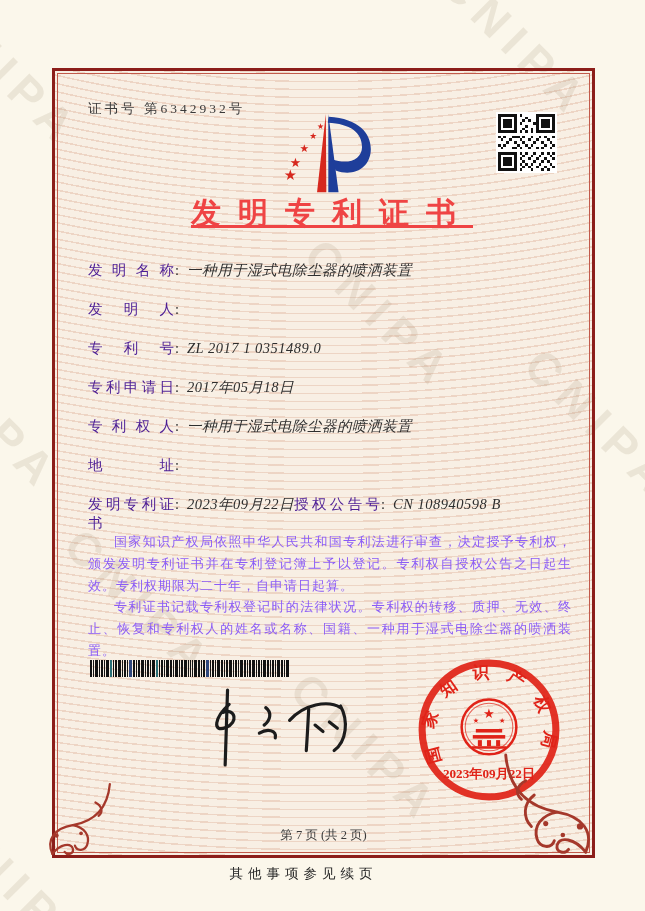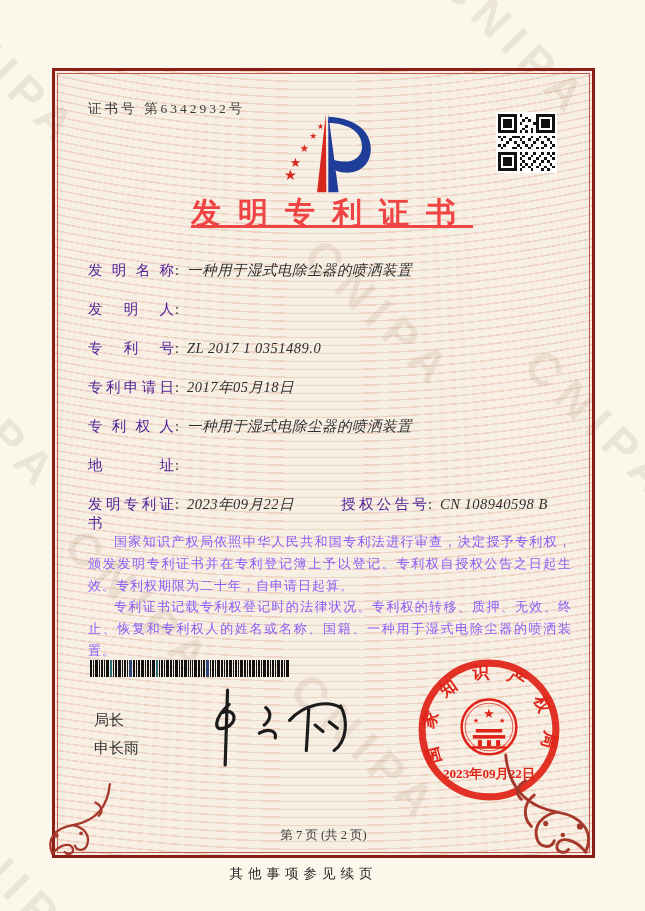--- a/index.html
+++ b/index.html
@@ -45,21 +45,21 @@
     position:absolute; left:52px; top:193px; width:543px; text-align:center;
     font-size:30px; font-weight:700; color:#ef4444;
     letter-spacing:17px; text-indent:17px;text-decoration:underline;
   }
 
   .fields { position:absolute; left:88px; top:261px; width:485px; }
   .field-row { display:flex; align-items:baseline; height:39px; font-size:14.5px; color:#2e2e2e; }
   .field-label { display:inline-block; width:86px; text-align:justify; text-align-last:justify; color:#4c1d95; flex:none; }
   .field-colon { margin:0 8px 0 1px; }
   .field-value { letter-spacing:0.5px;font-style:italic; }
-  .col2 { display:flex; align-items:baseline; margin-left:47px; }
+  .col2 { display:flex; align-items:baseline; }
 
   .body-text { position:absolute; left:88px; top:531px; width:484px; font-size:13px; line-height:1.68; color:#8b5cf6; text-align:justify; }
   .body-text p { text-indent:2em; letter-spacing:1px; }
 
   .barcode { position:absolute; left:90px; top:660px; width:199px; height:17px; }
   .director { position:absolute; left:94px; top:706px; font-size:15px; color:#2f2f2f; line-height:28px; }
   .autograph { position:absolute; left:183px; top:680px; }
   .seal { position:absolute; left:413px; top:654px; }
 
   .page-info { position:absolute; left:52px; top:827px; width:543px; text-align:center; font-size:12.5px; color:#3a3a3a; }
@@ -167,24 +167,20 @@
     </div>
 
     <div class="barcode">
       <svg width="199" height="17" viewBox="0 0 200 17" shape-rendering="crispEdges">
         <path fill="#111" d="M0 0h2v17H0zM3 0h1v17H3zM5 0h3v17H5zM9 0h1v17H9zM11 0h2v17h-2zM14 0h1v17h-1zM16 0h3v17h-3zM23 0h1v17h-1zM25 0h2v17h-2zM28 0h3v17h-3zM32 0h1v17h-1zM34 0h2v17h-2zM37 0h1v17h-1zM43 0h2v17h-2zM46 0h1v17h-1zM48 0h2v17h-2zM51 0h3v17h-3zM55 0h1v17h-1zM57 0h2v17h-2zM60 0h1v17h-1zM62 0h3v17h-3zM69 0h1v17h-1zM71 0h2v17h-2zM74 0h1v17h-1zM76 0h3v17h-3zM80 0h2v17h-2zM83 0h1v17h-1zM85 0h3v17h-3zM89 0h1v17h-1zM91 0h2v17h-2zM94 0h3v17h-3zM98 0h1v17h-1zM100 0h2v17h-2zM103 0h1v17h-1zM105 0h3v17h-3zM109 0h2v17h-2zM112 0h1v17h-1zM114 0h2v17h-2zM121 0h1v17h-1zM123 0h2v17h-2zM126 0h1v17h-1zM128 0h3v17h-3zM132 0h2v17h-2zM135 0h1v17h-1zM137 0h2v17h-2zM140 0h3v17h-3zM144 0h1v17h-1zM146 0h2v17h-2zM149 0h1v17h-1zM151 0h3v17h-3zM155 0h2v17h-2zM158 0h1v17h-1zM160 0h2v17h-2zM163 0h3v17h-3zM167 0h1v17h-1zM169 0h2v17h-2zM172 0h1v17h-1zM174 0h3v17h-3zM178 0h2v17h-2zM181 0h1v17h-1zM183 0h2v17h-2zM186 0h1v17h-1zM188 0h3v17h-3zM192 0h2v17h-2zM195 0h1v17h-1zM197 0h3v17h-3z"></path>
         <path fill="#2a6f77" d="M20 0h2v17h-2zM66 0h2v17h-2z"></path>
         <path fill="#30477c" d="M39 0h3v17h-3zM117 0h3v17h-3z"></path>
       </svg>
     </div>
 
-    <div class="director">
-      <div>局长</div>
-      <div>申长雨</div>
-    </div>
 
     <div class="autograph">
       <svg width="175" height="95" viewBox="0 0 220 110">
         <g fill="none" stroke="#1c1c1c" stroke-width="4" stroke-linecap="round" stroke-linejoin="round">
           <path d="M58,26 C40,42 36,62 54,55 C70,49 66,30 50,36"></path>
           <path d="M56,8 C55,35 54,75 53,102"></path>
           <path d="M104,30 C112,36 110,46 102,52"></path>
           <path d="M96,62 C106,56 118,58 116,68"></path>
           <path d="M134,46 C152,26 182,20 198,30"></path>
           <path d="M158,32 C157,52 156,70 155,84"></path>

